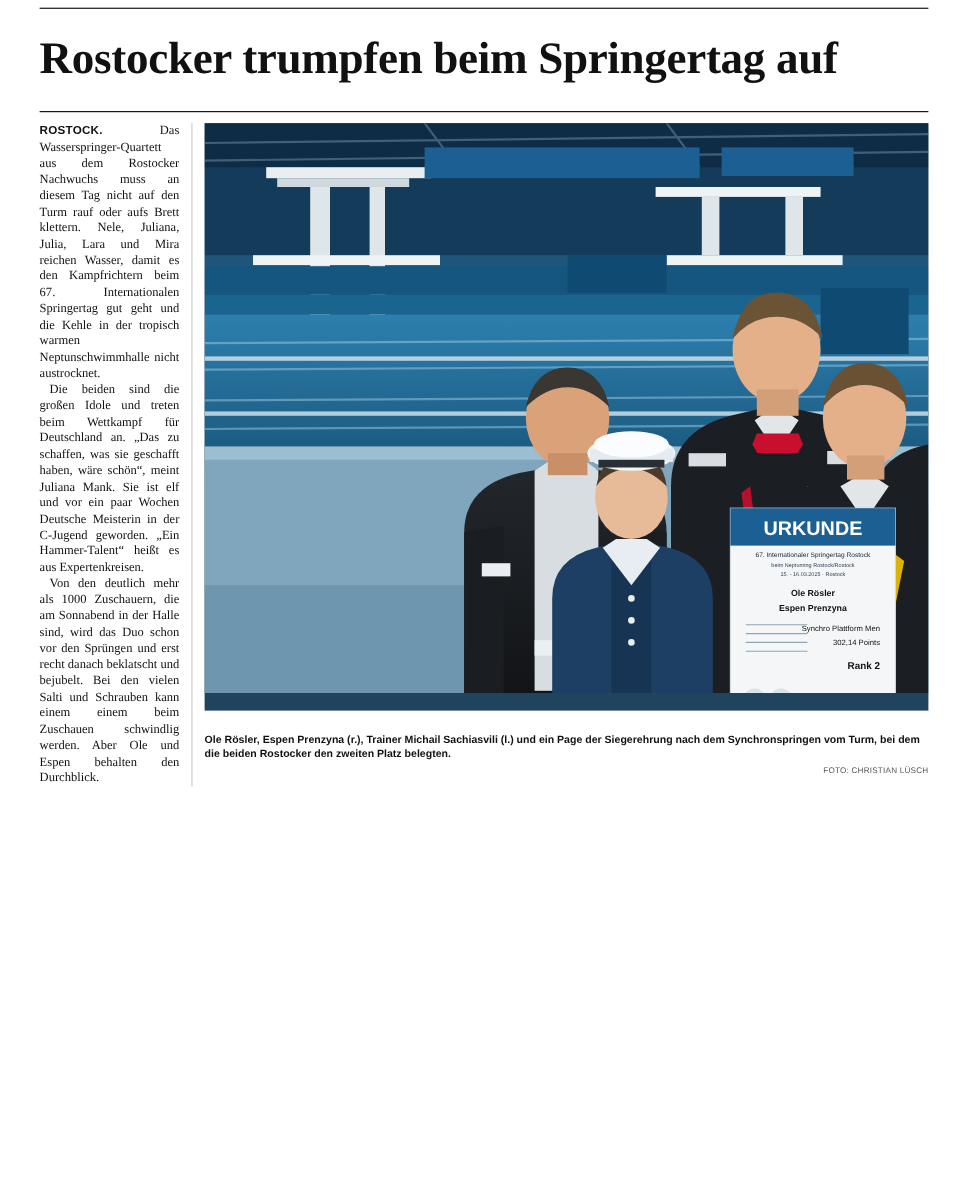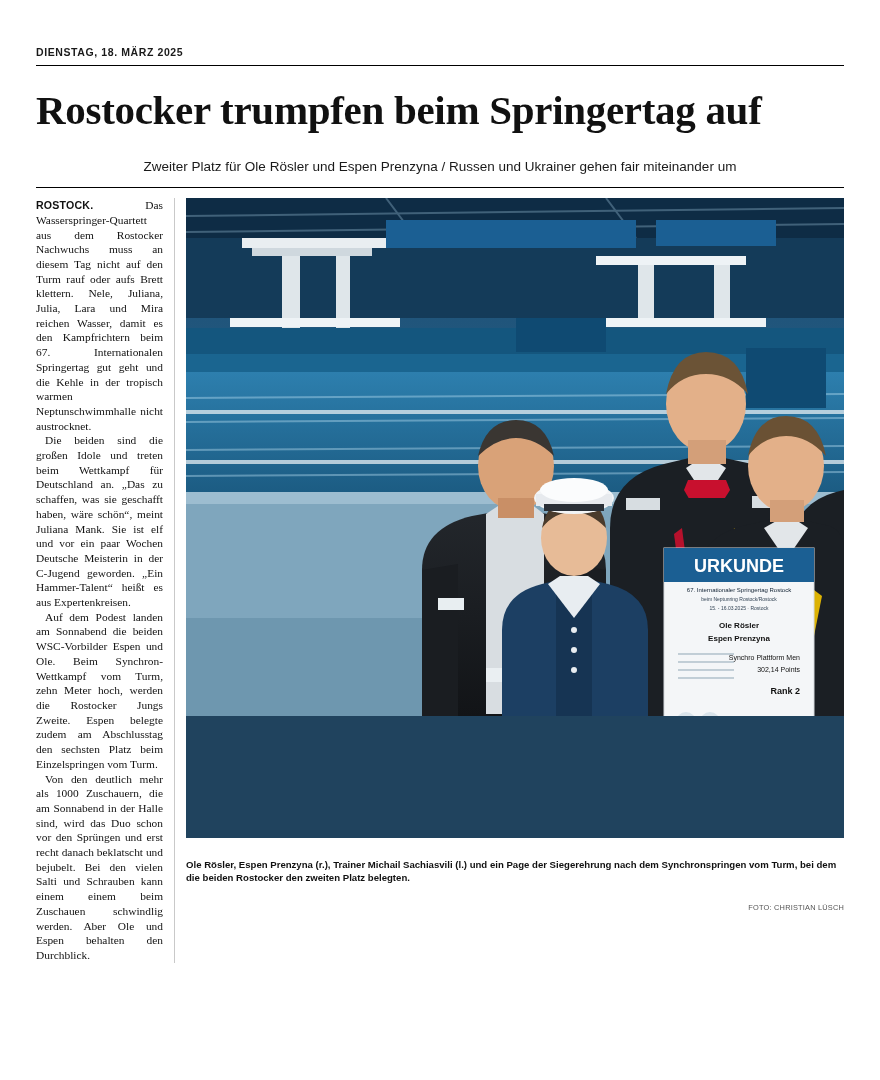--- a/index.html
+++ b/index.html
@@ -89,60 +89,57 @@
   .lead-in {
     font-family: "Liberation Sans", sans-serif;
     font-weight: 700;
     font-size: 10.6px;
     letter-spacing: 0.2px;
   }
   
   .photo {
     position: relative;
     width: 100%;
-    height: 640px;
+    height: 534px;
     overflow: hidden;
     background: #20435e;
   }
   .photo svg { display:block; }
   .caption {
     font-family: "Liberation Sans", sans-serif;
     font-size: 9.6px;
     font-weight: 700;
     line-height: 1.33;
     margin-top: 21px;
     color: #111;
   }
   .credit {
     font-family: "Liberation Sans", sans-serif;
     font-size: 7.4px;
     color: #555;
-    margin-top: 18px;
+    margin-top: 3px;
     text-align: right;
     letter-spacing: 0.2px;
   }
 </style>
 </head>
 <body>
 
 <div class="page">
 
-  <div class="dateline">DIENSTAG, 18. MÄRZ 2025</div>
   <div class="rule-top"></div>
 
   <h1 class="headline">Rostocker trumpfen beim Springertag auf</h1>
-  <div class="subhead">Zweiter Platz für Ole Rösler und Espen Prenzyna / Russen und Ukrainer gehen fair miteinander um</div>
   <div class="rule-sub"></div>
 
   <div class="body-area">
 
     <div class="col col-1">
       <p class="txt first"><b class="lead-in">ROSTOCK.</b> Das Wasserspringer-Quartett aus dem Rostocker Nachwuchs muss an diesem Tag nicht auf den Turm rauf oder aufs Brett klettern. Nele, Juliana, Julia, Lara und Mira reichen Wasser, damit es den Kampfrichtern beim 67. Internationalen Springertag gut geht und die Kehle in der tropisch warmen Neptunschwimmhalle nicht austrocknet.</p>
       <p class="txt">Die beiden sind die großen Idole und treten beim Wettkampf für Deutschland an. „Das zu schaffen, was sie geschafft haben, wäre schön“, meint Juliana Mank. Sie ist elf und vor ein paar Wochen Deutsche Meisterin in der C-Jugend geworden. „Ein Hammer-Talent“ heißt es aus Expertenkreisen.</p>
-      <p class="txt">Auf dem Podest landen am Sonnabend die beiden WSC-Vorbilder Espen und Ole. Beim Synchron-Wettkampf vom Turm, zehn Meter hoch, werden die Rostocker Jungs Zweite. Espen belegte zudem am Abschlusstag den sechsten Platz beim Einzelspringen vom Turm.</p>
       <p class="txt">Von den deutlich mehr als 1000 Zuschauern, die am Sonnabend in der Halle sind, wird das Duo schon vor den Sprüngen und erst recht danach beklatscht und bejubelt. Bei den vielen Salti und Schrauben kann einem einem beim Zuschauen schwindlig werden. Aber Ole und Espen behalten den Durchblick.</p>
 
     </div>
 
     <div class="photo-block">
       <div class="photo">
         <svg width="658" height="518" viewBox="0 0 658 518" xmlns="http://www.w3.org/2000/svg">
           <defs>
             <linearGradient id="wall" x1="0" y1="0" x2="0" y2="1">
               <stop offset="0" stop-color="#1d4e73"></stop>

